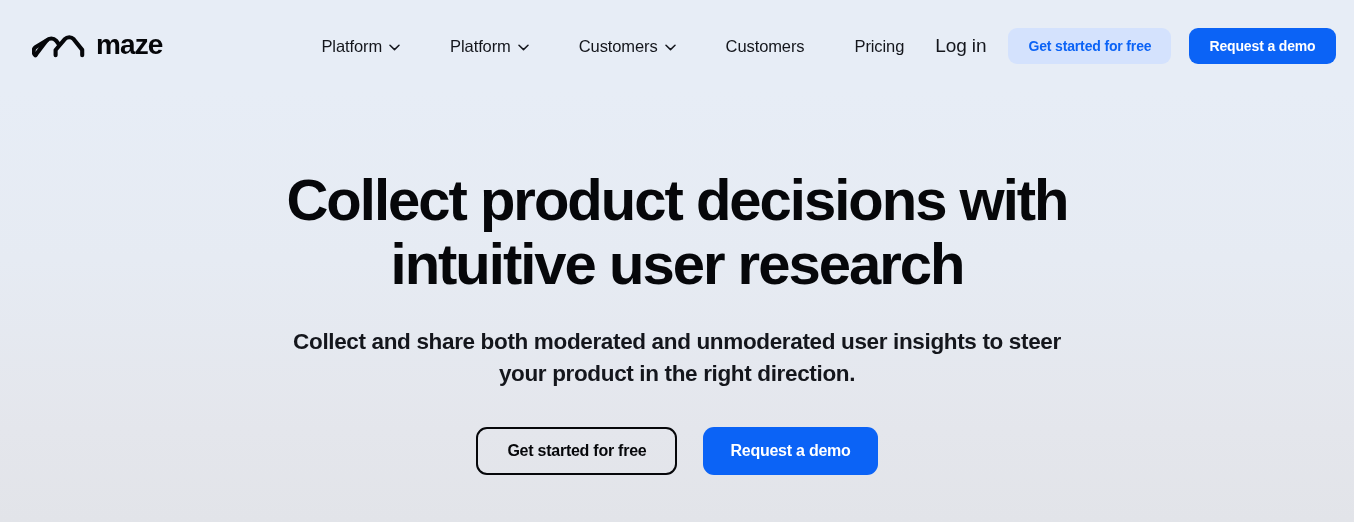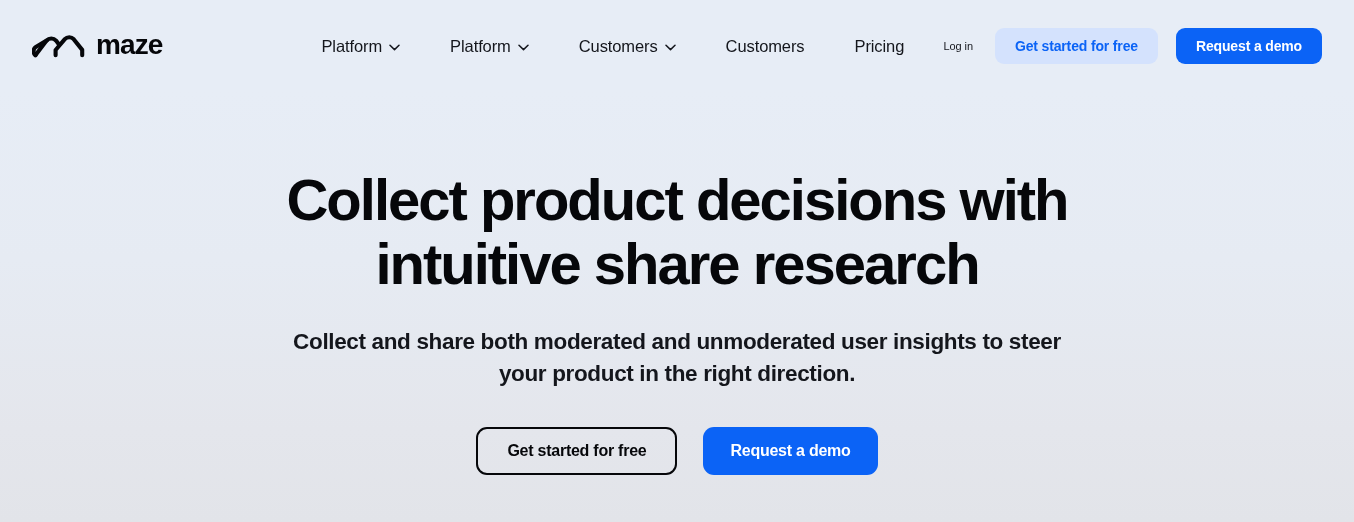--- a/index.html
+++ b/index.html
@@ -87,21 +87,21 @@
     margin-top: 2px;
   }
 
   .nav-right {
     display: flex;
     align-items: center;
     gap: 0;
     margin-left: auto;
   }
   .login-link {
-    font-size: 11px;
+    font-size: 19px;
     font-weight: 400;
     color: #14161c;
     padding: 8px 14px;
     margin-right: 8px;
     cursor: pointer;
     white-space: nowrap;
     letter-spacing: -0.1px;
   }
   .btn-soft {
     background: #d4e2fd;
@@ -264,21 +264,21 @@
       <button class="btn-soft">Get started for free</button>
       <button class="btn-primary-sm">Request a demo</button>
     </div>
 
   </header>
 
   <section class="hero">
 
     <h1 class="hero-title">
       <span>Collect product decisions with</span>
-      <span>intuitive share research</span>
+      <span>intuitive user research</span>
     </h1>
 
     <p class="hero-sub">Collect and share both moderated and unmoderated user insights to steer your product in the right direction.</p>
 
     <div class="hero-ctas">
       <button class="btn-outline">Get started for free</button>
       <button class="btn-primary-lg">Request a demo</button>
     </div>
 
   </section>

